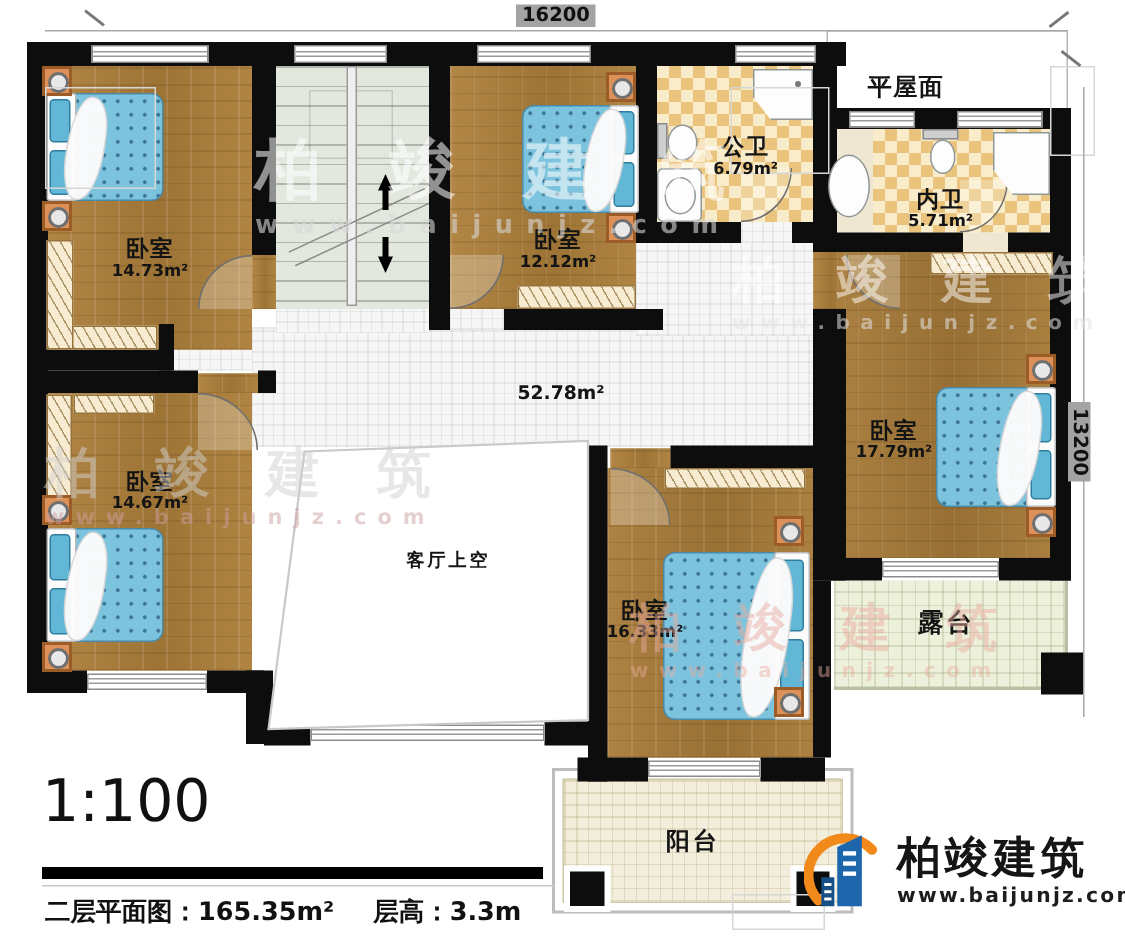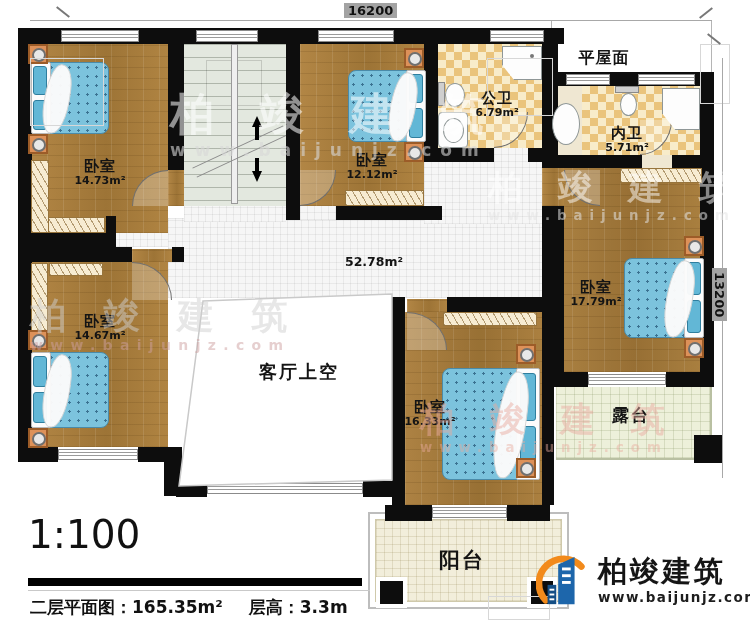--- a/index.html
+++ b/index.html
@@ -254,25 +254,25 @@
   <div class="lbl" style="left:430px;top:413px;">
     <span class="nm">卧室</span>
     <span class="ar">16.33m²</span></div>
   <div class="lbl" style="left:100px;top:327px;">
     <span class="nm">卧室</span>
     <span class="ar">14.67m²</span></div>
   <div class="lbl" style="left:374px;top:262px;">
     <span class="ar" style="font-size:12.5px;">52.78m²</span>
     </div>
   <div class="lbl" style="left:299px;top:372px;">
-    <span class="nm" style="font-size:18px;letter-spacing:2px;">客厅上空</span></div>
+    <span class="nm" style="font-size:12px;letter-spacing:2px;">客厅上空</span></div>
   <div class="lbl" style="left:631px;top:416px;">
     <span class="nm" style="font-size:17px;letter-spacing:2px;">露台</span></div>
   <div class="lbl" style="left:462px;top:561px;">
-    <span class="nm" style="font-size:21px;letter-spacing:2px;">阳台</span></div>
+    <span class="nm" style="font-size:16px;letter-spacing:2px;">阳台</span></div>
 
   <div class="wm" style="left:170px;top:92px;color:rgba(255,255,255,.55);">
     <div class="wm-t">柏竣建筑</div>
     <div class="wm-u" style="color:rgba(215,215,215,.6);">www.baijunjz.com</div>
     </div>
   <div class="wm" style="left:488px;top:170px;color:rgba(255,255,255,.5);transform:scale(.78);">
     <div class="wm-t">柏竣建筑</div>
     <div class="wm-u" style="color:rgba(228,228,228,.55);">www.baijunjz.com</div>
     </div>
   <div class="wm" style="left:30px;top:298px;color:rgba(208,208,208,.5);transform:scale(.82);">

